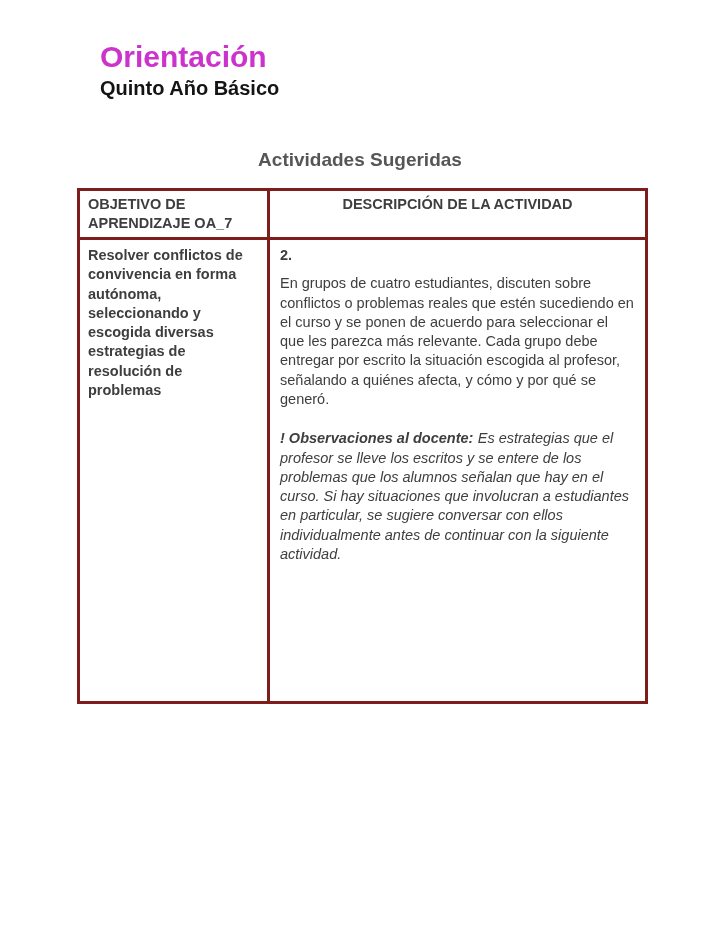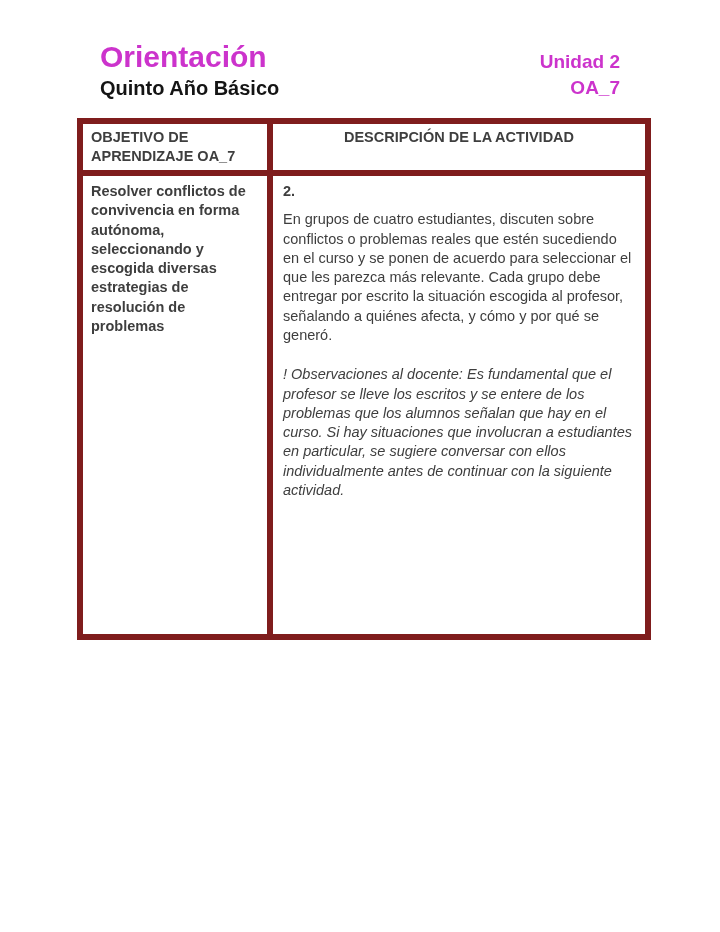--- a/index.html
+++ b/index.html
@@ -54,21 +54,21 @@
   }
   
   table.activities {
     border-collapse: collapse;
     table-layout: fixed;
     margin: 17px 0 0 77px;
     width: 568px;
   }
   table.activities th,
   table.activities td {
-    border: 6px solid #7f1d1d;
+    border: 3px solid #7f1d1d;
     vertical-align: top;
     font-size: 14.5px;
     line-height: 1.33;
     color: #3e3e3e;
   }
   th.col-objective { width: 190px; }
   th.col-description { width: 378px; }
   table.activities th {
     height: 46px;
     font-weight: bold;
@@ -88,56 +88,53 @@
     font-weight: bold;
     margin-bottom: 9px;
   }
   .activity-desc {
     margin-bottom: 20px;
   }
   .activity-note {
     font-style: italic;
   }
   .note-label {
-    font-weight: normal;
+    font-weight: bold;
     font-style: italic;
     margin-right: 0.3em;
   }
 </style>
 </head>
 <body>
 
 <div class="page">
 
   <header class="doc-header">
     <div class="header-left">
       <div class="subject">Orientación</div>
       <div class="level">Quinto Año Básico</div>
     </div>
-    <div class="header-right">
-      <div class="unit">Unidad 2</div>
-      <div class="oa">OA_7</div>
-    </div>
   </header>
 
+  <h1 class="doc-title">Actividades Sugeridas</h1>
 
   <table class="activities">
     <thead>
       <tr>
         <th class="col-objective">OBJETIVO DE APRENDIZAJE OA_7</th>
         <th class="col-description">DESCRIPCIÓN DE LA ACTIVIDAD</th>
       </tr>
     </thead>
     <tbody>
       <tr>
         <td class="objective-cell">Resolver conflictos de convivencia en forma autónoma, seleccionando y escogida diversas estrategias de resolución de problemas</td>
         <td class="activity-cell">
           <p class="activity-number">2.</p>
           <p class="activity-desc">En grupos de cuatro estudiantes, discuten sobre conflictos o problemas reales que estén sucediendo en el curso y se ponen de acuerdo para seleccionar el que les parezca más relevante. Cada grupo debe entregar por escrito la situación escogida al profesor, señalando a quiénes afecta, y cómo y por qué se generó.</p>
           <p class="activity-note">
-            <strong class="note-label">! Observaciones al docente:</strong><span>Es fundamental que el profesor se lleve los escritos y se entere de los problemas que los alumnos señalan que hay en el curso. Si hay situaciones que involucran a estudiantes en particular, se sugiere conversar con ellos individualmente antes de continuar con la siguiente actividad.</span>
+            <strong class="note-label">! Observaciones al docente:</strong><span>Es estrategias que el profesor se lleve los escritos y se entere de los problemas que los alumnos señalan que hay en el curso. Si hay situaciones que involucran a estudiantes en particular, se sugiere conversar con ellos individualmente antes de continuar con la siguiente actividad.</span>
           </p>
         </td>
       </tr>
     </tbody>
   </table>
 
 </div>
 
 </body></html>

